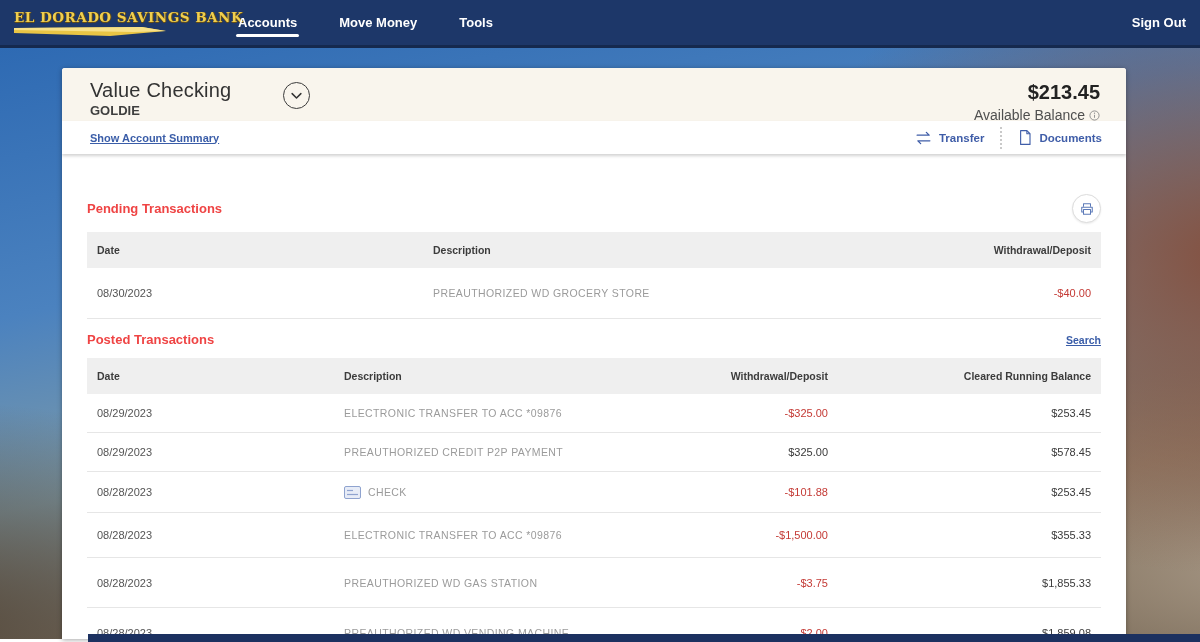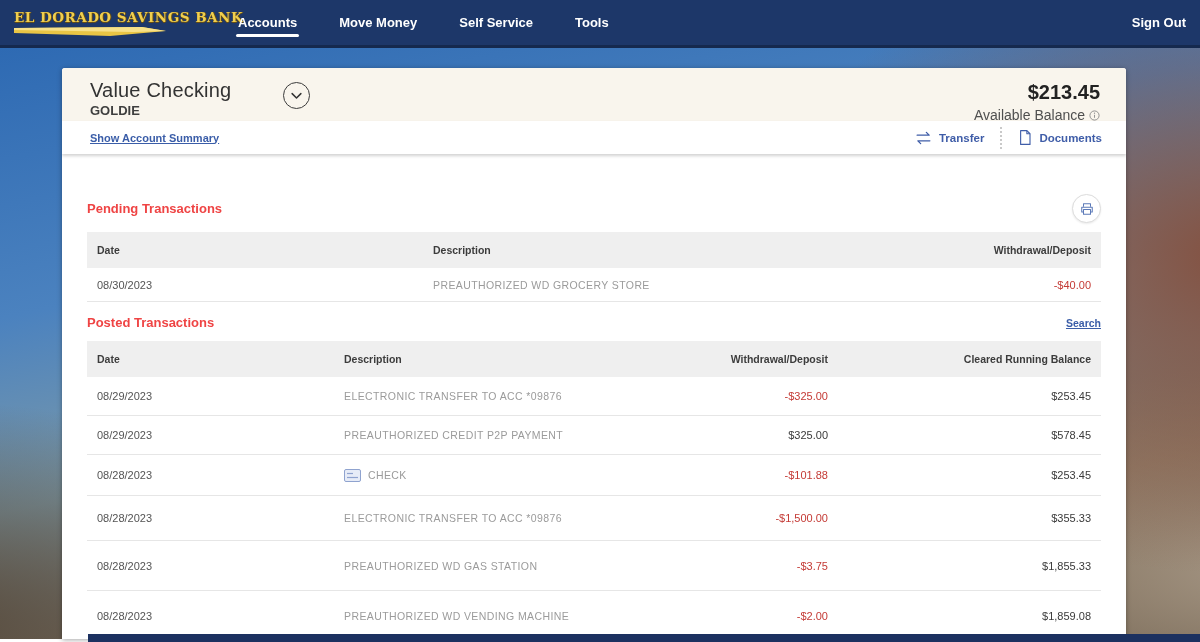--- a/index.html
+++ b/index.html
@@ -108,21 +108,20 @@
   <div class="logo">
     <span class="logo-text">EL DORADO SAVINGS BANK</span>
     <svg class="logo-swoosh" viewBox="0 0 152 9" preserveAspectRatio="none">
       <polygon points="0,1 128,0 152,4 96,9 0,6" fill="#e9c545"></polygon>
       <polygon points="0,1 128,0 152,4 120,5 0,3" fill="#f7e18a"></polygon>
     </svg>
   </div>
   <div class="navitems">
     <div class="navitem active">Accounts</div>
     <div class="navitem">Move Money</div>
-    <div class="navitem">Self Service</div>
     <div class="navitem">Tools</div>
   </div>
   <div class="signout">Sign Out</div>
 </div>
 
 <div class="page">
   <div class="card">
 
     <div class="card-header">
       <div class="acct-left">
@@ -194,21 +193,21 @@
         </div>
       </div>
 
       <div>
         <div class="thead pending-grid">
           <div class="cell-date">Date</div>
           <div>Description</div>
           <div class="cell-right">Withdrawal/Deposit</div>
         </div>
         <div>
-            <div class="trow pending-grid" style="height: 34px;">
+            <div class="trow pending-grid" style="height: 51px;">
               <div class="cell-date">08/30/2023</div>
               <div class="cell-desc">
                 <span>PREAUTHORIZED WD GROCERY STORE</span>
               </div>
               <div class="cell-right amt neg">-$40.00</div>
             </div>
           </div>
       </div>
 
       <div class="section-head posted">

